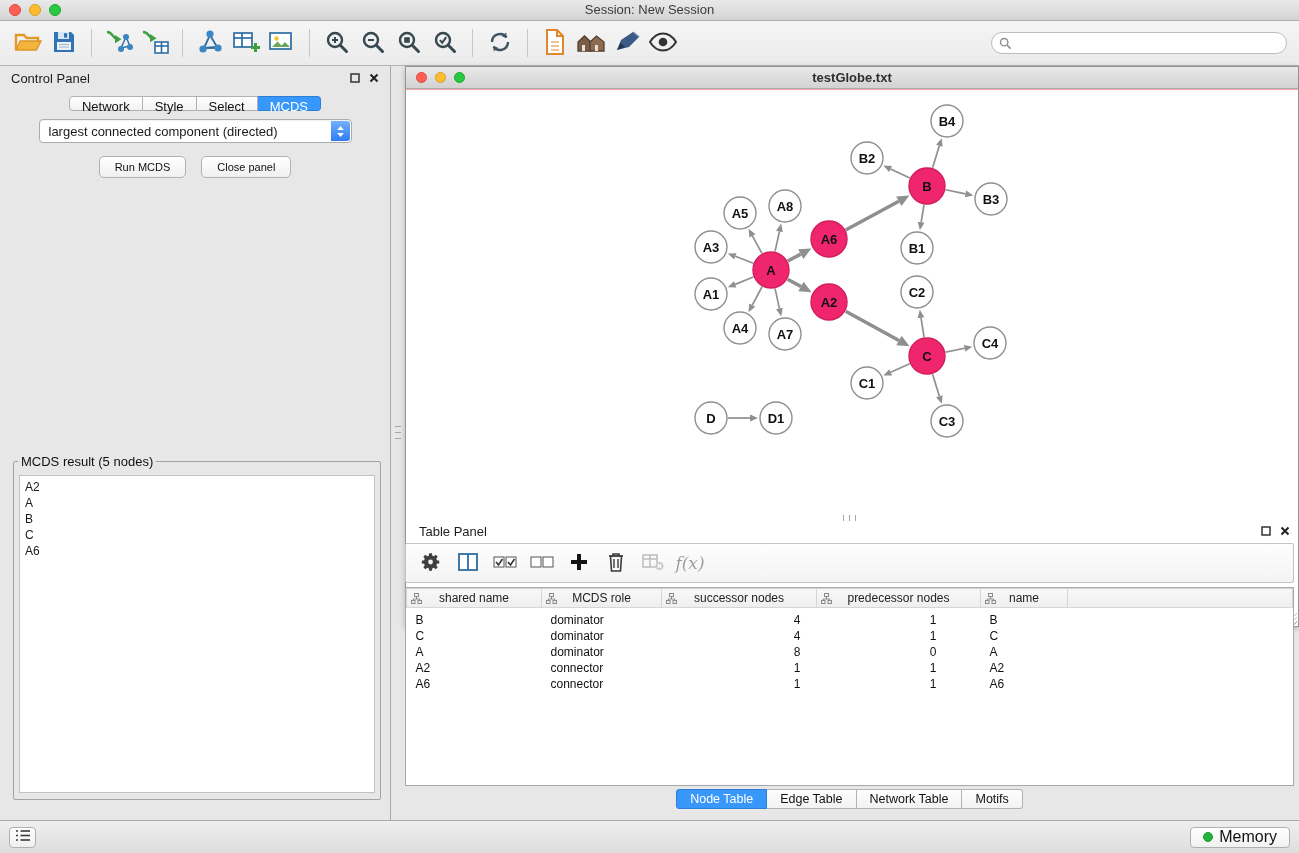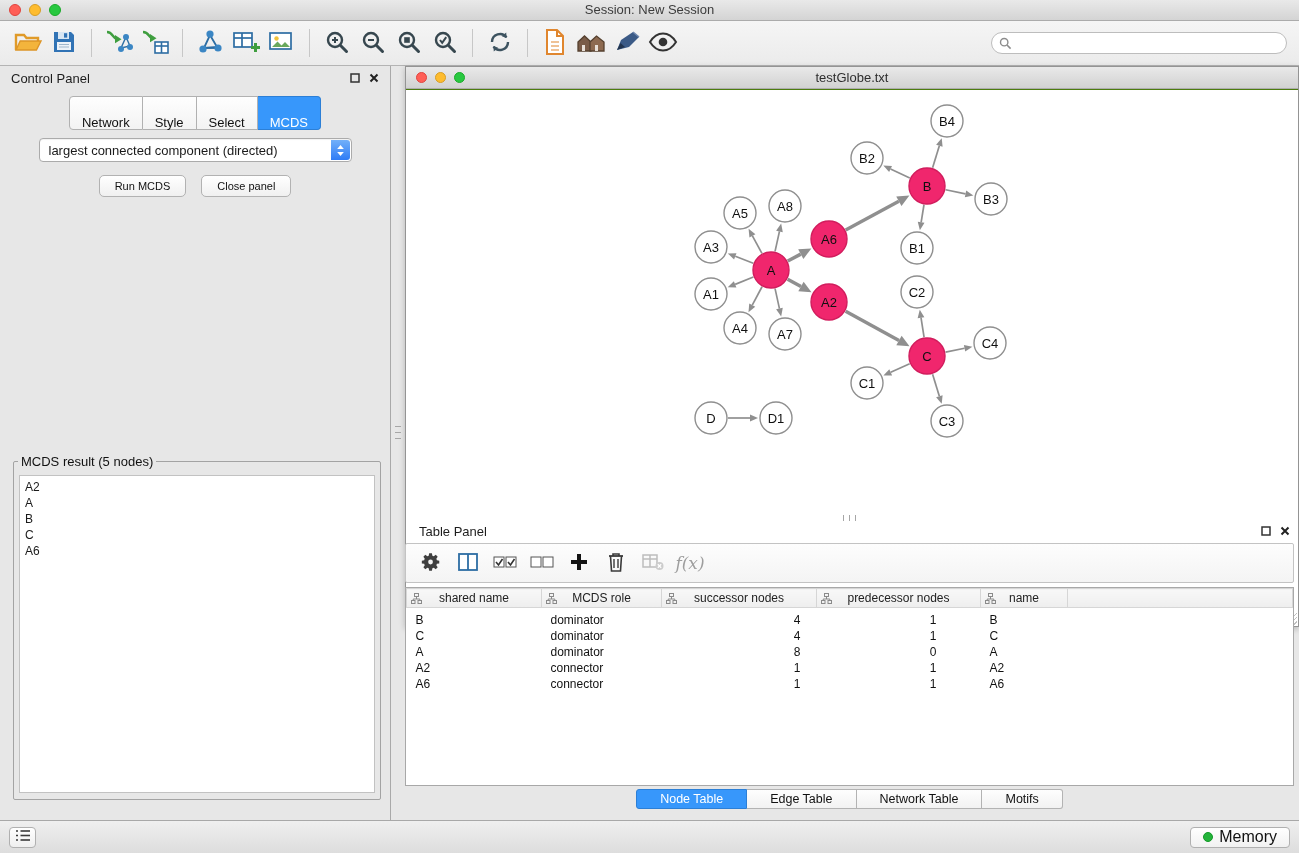--- a/index.html
+++ b/index.html
@@ -22,37 +22,37 @@
 .search-wrap{margin-left:auto;position:relative;flex:0 0 auto;margin-right:2px;}
 .search-input{width:296px;height:22px;border:1px solid #bdbdbd;border-radius:12px;background:#fff;padding:0 8px 0 24px;font-size:12px;outline:none;font-family:inherit;}
 .search-icon{position:absolute;left:8px;top:5px;line-height:0;}
 
 
 .control-panel{position:absolute;left:0;top:66px;width:391px;bottom:33px;background:#e7e7e7;border-right:1px solid #a9a9a9;}
 .panel-header{height:24px;display:flex;align-items:center;padding:0 11px;font-size:13px;color:#1d1d1d;}
 .panel-controls{margin-left:auto;display:flex;gap:9px;align-items:center;line-height:0;}
 .panel-controls span{cursor:pointer;}
 .cp-tabs{display:flex;justify-content:center;margin-top:6px;}
-.cp-tab{height:15px;line-height:19px;padding:16px 12px;background:linear-gradient(#fefefe,#f3f3f3);border:1px solid #b1b1b1;border-left:none;font-size:13px;color:#111;cursor:pointer;}
+.cp-tab{height:15px;line-height:19px;padding:0 12px;background:linear-gradient(#fefefe,#f3f3f3);border:1px solid #b1b1b1;border-left:none;font-size:13px;color:#111;cursor:pointer;}
 .cp-tab:first-child{border-left:1px solid #b1b1b1;border-radius:4px 0 0 4px;}
 .cp-tab:last-child{border-radius:0 4px 4px 0;}
 .cp-tab.active{background:#3797fb;color:#fff;border-color:#2c7fd6;}
 .opt-label{text-align:center;margin-top:24px;font-size:13px;color:#151515;}
 .combo{position:relative;margin:8px auto 0;width:313px;height:24px;background:#fff;border:1px solid #ababab;border-radius:4px;display:flex;align-items:center;padding:0 22px 0 9px;font-size:13px;cursor:pointer;box-shadow:inset 0 1px 1px rgba(0,0,0,.06);}
 .combo-label{white-space:nowrap;overflow:hidden;}
 .combo-btn{position:absolute;right:1px;top:1px;width:19px;height:20px;background:linear-gradient(#72b0f9,#2f7cf6);border-radius:0 3px 3px 0;display:flex;align-items:center;justify-content:center;line-height:0;}
 .cp-buttons{display:flex;justify-content:center;gap:15px;margin-top:13px;}
 .mac-btn{height:22px;padding:0 15px;background:linear-gradient(#ffffff,#f0f0f0);border:1px solid #b2b2b2;border-radius:5px;font-size:11px;color:#111;font-family:inherit;cursor:pointer;}
 .mcds-fieldset{position:absolute;left:13px;right:9px;top:388px;bottom:20px;border:1px solid #a3a3a3;border-radius:2px;}
 .mcds-fieldset legend{font-size:13px;padding:0 3px;margin-left:4px;color:#111;}
 .result-list{position:absolute;left:5px;right:5px;top:6px;bottom:6px;background:#fff;border:1px solid #c2c2c2;font-size:12px;line-height:16px;padding:3px 5px;overflow:hidden;}
 .result-item{cursor:default;}
 
 
-.network-window{position:absolute;left:405px;top:66px;right:0;height:561px;background:#4d7c0f;border:1px solid #949494;box-shadow:0 2px 6px rgba(0,0,0,.22);}
+.network-window{position:absolute;left:405px;top:66px;right:0;height:561px;background:#fca5a5;border:1px solid #949494;box-shadow:0 2px 6px rgba(0,0,0,.22);font-weight:bold;}
 .net-titlebar{height:22px;background:linear-gradient(#e9e9e9,#d2d2d2);border-bottom:1px solid #adadad;position:relative;}
 .net-traffic{position:absolute;top:5px;left:10px;display:flex;gap:8px;}
 .net-traffic .light{width:11px;height:11px;}
 .net-title{text-align:center;line-height:21px;font-size:13px;color:#2e2e2e;}
 .net-canvas{position:absolute;top:23px;left:0;right:0;bottom:0;background:#fff;}
 svg.graph{width:100%;height:100%;display:block;}
 .resize-grip{position:absolute;right:1px;bottom:1px;width:12px;height:12px;background:repeating-linear-gradient(135deg,transparent 0 2px,#c0c0c0 2px 3px);cursor:nwse-resize;}
 
 
 .grip{position:absolute;}
@@ -72,21 +72,21 @@
 table{table-layout:fixed;width:100%;border-collapse:collapse;}
 th{position:relative;background:linear-gradient(#f8f8f8,#eeeeee);border:1px solid #d6d6d6;height:19px;font-weight:normal;}
 th.filler{width:auto;}
 .hdr-icon{position:absolute;left:4px;top:4px;line-height:0;}
 .hdr-label{display:block;text-align:center;font-size:12px;color:#222;white-space:nowrap;padding:0 14px;}
 td{height:16px;line-height:16px;font-size:12px;padding:0 0 0 9px;color:#111;white-space:nowrap;overflow:hidden;}
 tbody tr:first-child td{padding-top:4px;height:20px;}
 td.c2{text-align:right;padding-right:16px;padding-left:0;}
 td.c3{text-align:right;padding-right:44px;padding-left:0;}
 .tp-tabs{position:absolute;left:0;right:0;top:270px;display:flex;justify-content:center;}
-.tp-tab{height:20px;line-height:18px;padding:0 23px;background:linear-gradient(#fefefe,#f2f2f2);border:1px solid #b3b3b3;border-left:none;font-size:12.5px;color:#111;cursor:pointer;}
+.tp-tab{height:20px;line-height:18px;padding:0 13px;background:linear-gradient(#fefefe,#f2f2f2);border:1px solid #b3b3b3;border-left:none;font-size:12.5px;color:#111;cursor:pointer;}
 .tp-tab:first-child{border-left:1px solid #b3b3b3;border-radius:3px 0 0 3px;}
 .tp-tab:last-child{border-radius:0 3px 3px 0;}
 .tp-tab.active{background:#3797fb;color:#fff;border-color:#2c7fd6;}
 
 
 .statusbar{position:absolute;left:0;right:0;bottom:0;height:33px;background:linear-gradient(#efefef,#dddddd);border-top:1px solid #a8a8a8;display:flex;align-items:center;padding:0 9px;}
 .list-btn{width:27px;height:21px;background:linear-gradient(#ffffff,#efefef);border:1px solid #b0b0b0;border-radius:4px;display:flex;align-items:center;justify-content:center;cursor:pointer;}
 .memory-btn{margin-left:auto;height:21px;display:flex;align-items:center;gap:6px;padding:0 12px;background:linear-gradient(#ffffff,#f1f1f1);border:1px solid #b0b0b0;border-radius:4px;font-size:16px;color:#111;cursor:pointer;}
 .mem-dot{width:10px;height:10px;border-radius:50%;background:#23b33a;border:1px solid #149928;}
 </style>

